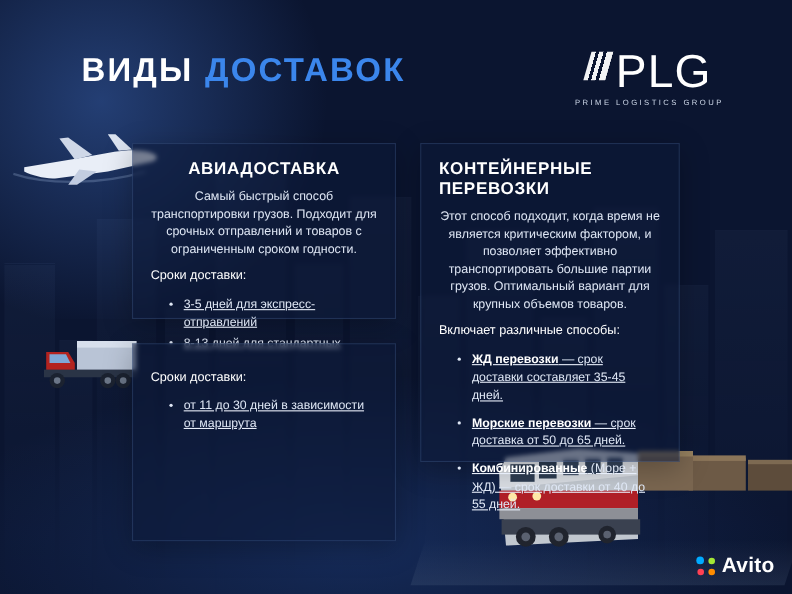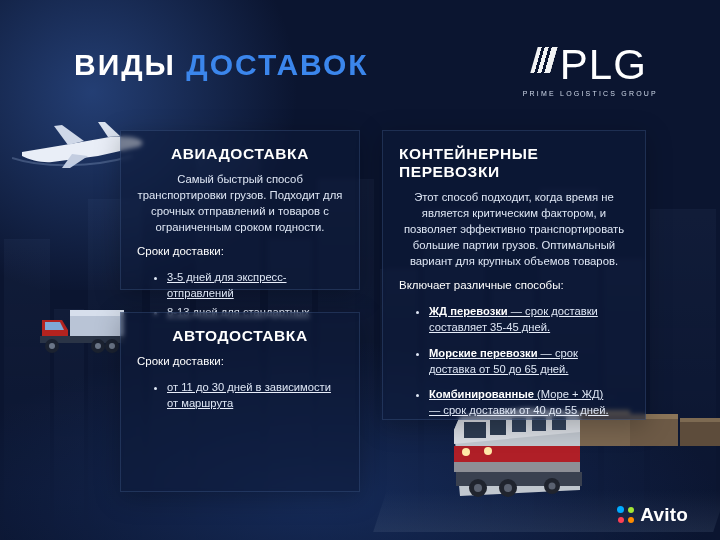--- a/index.html
+++ b/index.html
@@ -150,21 +150,21 @@
     margin-bottom: 2px;
   }
   .card li b {
     color: #ffffff;
     font-weight: 700;
   }
   .spaced li { margin-bottom: 9px; }
 
   #card-air   { left: 120px; top: 130px;  width: 240px; height: 160px; }
   #card-auto  { left: 120px; top: 312px;  width: 240px; height: 180px; }
-  #card-cont  { left: 382px; top: 130px;  width: 264px; height: 290px; }
+  #card-cont  { left: 382px; top: 130px;  width: 236px; height: 290px; }
 
   #card-air h2, #card-auto h2 { text-align: center; }
 
   
   .plane {
     position: absolute;
     left: 12px; top: 104px;
     width: 140px; height: 76px;
     pointer-events: none;
   }
@@ -187,21 +187,21 @@
     background:
       linear-gradient(180deg, rgba(90,110,140,0.0), rgba(90,110,140,0.35));
     transform: skewX(-18deg);
     opacity: .6;
     pointer-events: none;
   }
 
   
   .avito {
     position: absolute;
-    right: 32px;
+    right: 16px;
     bottom: 14px;
     display: flex;
     align-items: center;
     gap: 5px;
     color: #ffffff;
     font-size: 19px;
     font-weight: 700;
     letter-spacing: .2px;
   }
   .avito .dots {
@@ -319,21 +319,20 @@
     <h2>АВИАДОСТАВКА</h2>
     <p>Самый быстрый способ транспортировки грузов. Подходит для срочных отправлений и товаров с ограниченным сроком годности.</p>
     <div class="lead">Сроки доставки:</div>
     <ul>
       <li>3-5 дней для экспресс-отправлений</li>
       <li>8-13 дней для стандартных</li>
     </ul>
   </div>
 
   <div class="card" id="card-auto">
-    <h2>АВТОДОСТАВКА</h2>
     <div class="lead">Сроки доставки:</div>
     <ul>
       <li>от 11 до 30 дней в зависимости от маршрута</li>
     </ul>
   </div>
 
   <div class="card" id="card-cont">
     <h2>КОНТЕЙНЕРНЫЕ ПЕРЕВОЗКИ</h2>
     <p>Этот способ подходит, когда время не является критическим фактором, и позволяет эффективно транспортировать большие партии грузов. Оптимальный вариант для крупных объемов товаров.</p>
     <div class="lead">Включает различные способы:</div>

